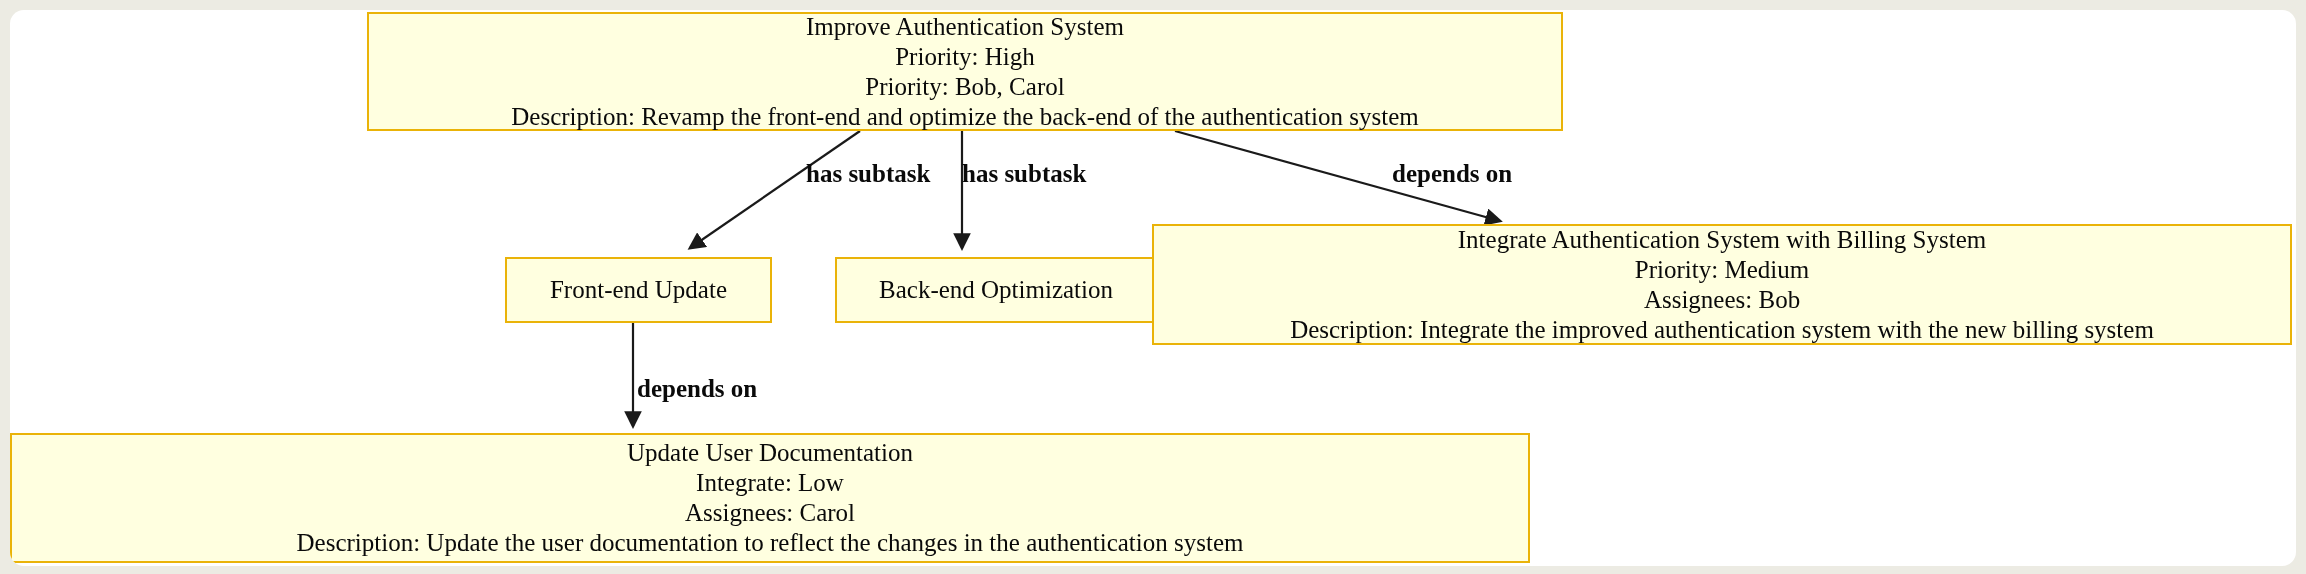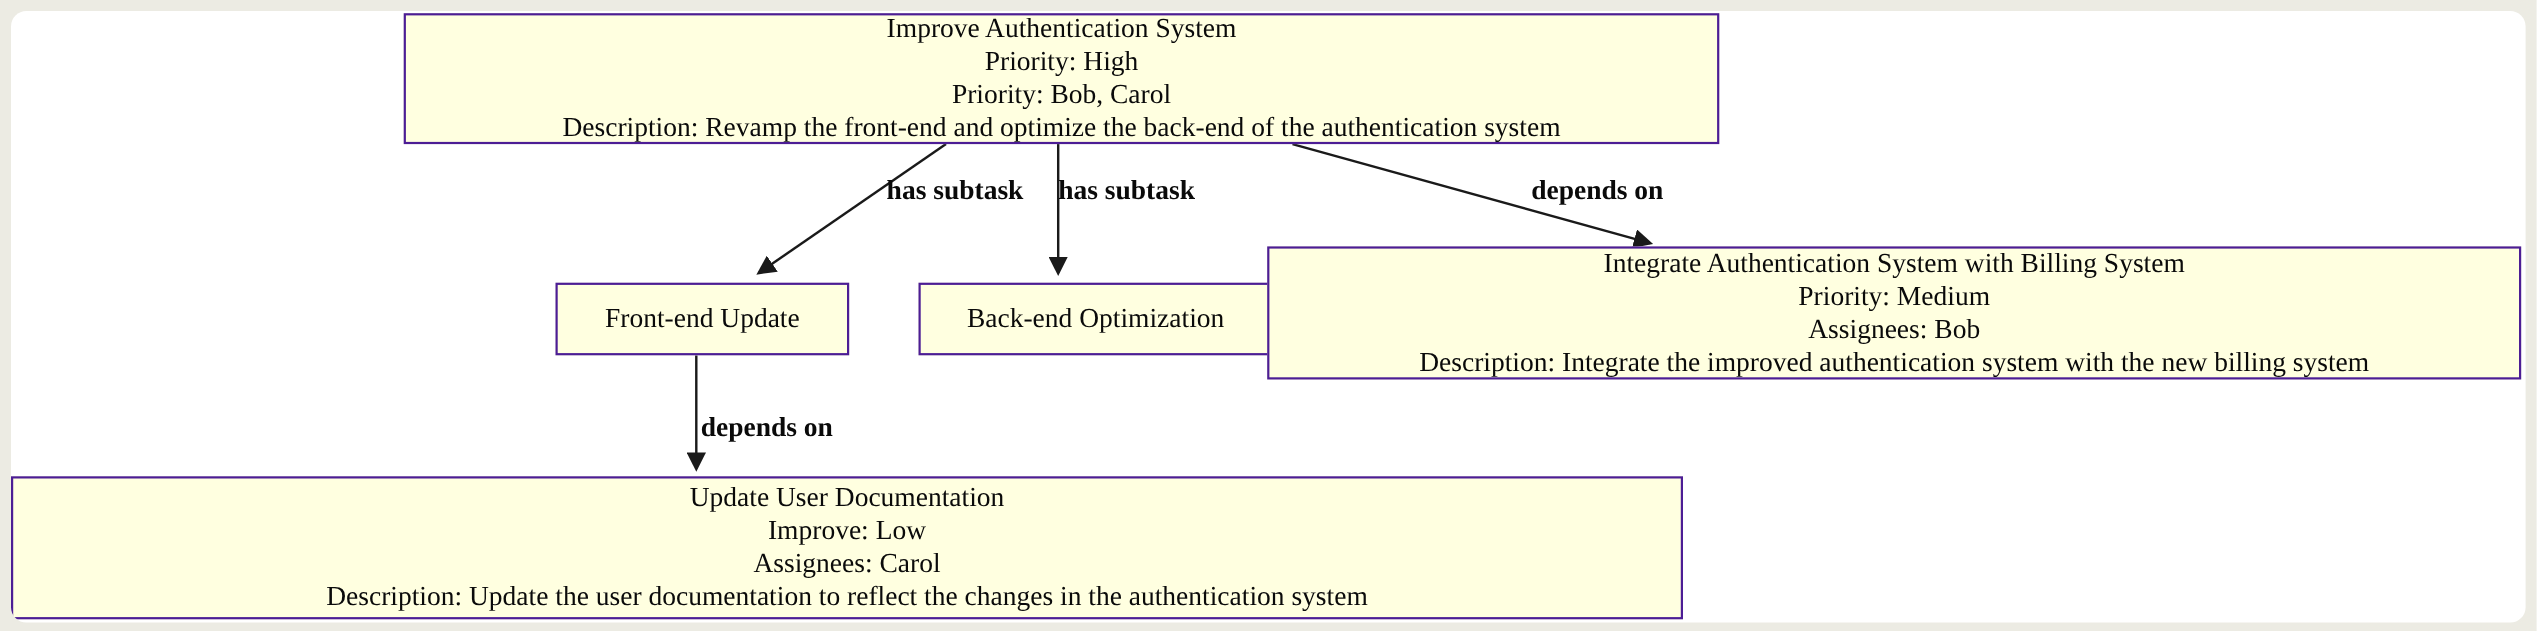--- a/index.html
+++ b/index.html
@@ -16,21 +16,21 @@
     background:#ffffff;
     border-radius:14px;
     overflow:hidden;
   }
   #stage{position:absolute;left:-10px;top:-10px;width:2306px;height:574px;}
   svg.edges{position:absolute;left:0;top:0;width:2306px;height:574px;overflow:visible;}
   .node{
     position:absolute;
     box-sizing:border-box;
     background:#ffffe0;
-    border:2px solid #4c1d95;
+    border:2px solid #eab308;
     display:flex;
     flex-direction:column;
     align-items:center;
     justify-content:center;
     color:#0a0a0a;
     font-size:25px;
     line-height:30px;
     white-space:nowrap;
   }
   .node .ln{display:block;text-align:center;}
@@ -93,21 +93,21 @@
 
     <div class="node" id="node-integrate-authentication-system-with-billing-system">
       <span class="ln">Integrate Authentication System with Billing System</span>
       <span class="ln">Priority: Medium</span>
       <span class="ln">Assignees: Bob</span>
       <span class="ln">Description: Integrate the improved authentication system with the new billing system</span>
     </div>
 
     <div class="node" id="node-update-user-documentation">
       <span class="ln">Update User Documentation</span>
-      <span class="ln">Improve: Low</span>
+      <span class="ln">Integrate: Low</span>
       <span class="ln">Assignees: Carol</span>
       <span class="ln">Description: Update the user documentation to reflect the changes in the authentication system</span>
     </div>
 
     <div class="edge-label" id="edge-label-0">has subtask</div>
     <div class="edge-label" id="edge-label-1">has subtask</div>
     <div class="edge-label" id="edge-label-2">depends on</div>
     <div class="edge-label" id="edge-label-3">depends on</div>
 
   </div>

